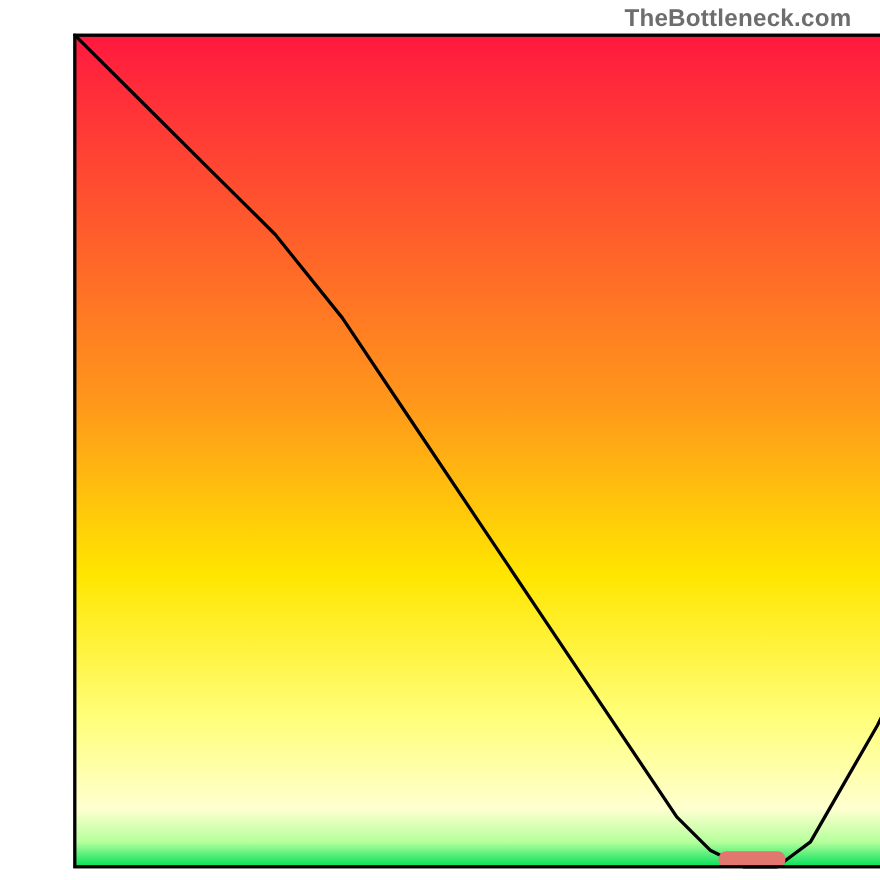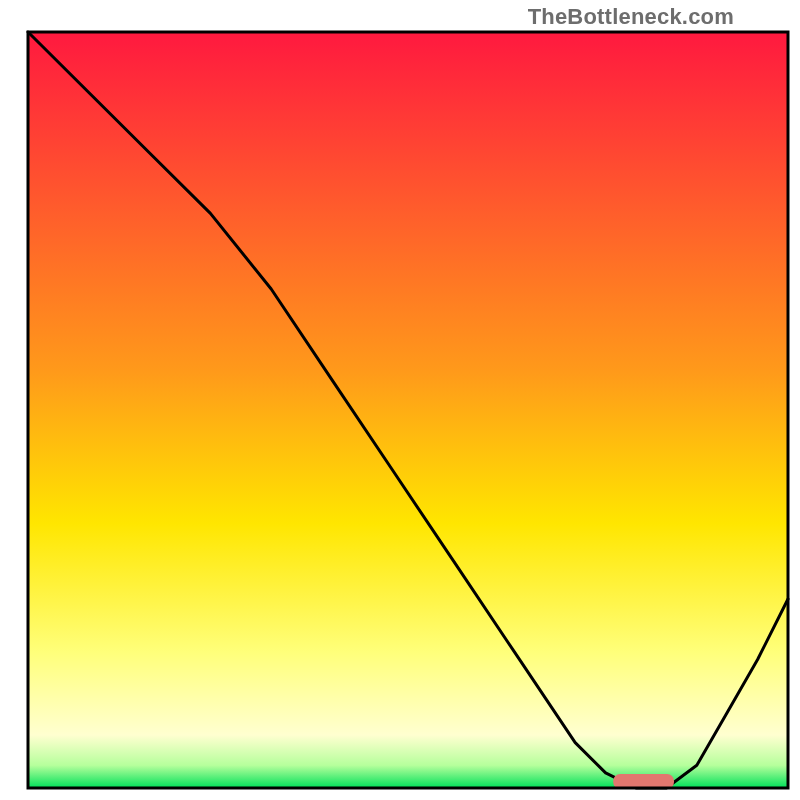--- a/index.html
+++ b/index.html
@@ -8,20 +8,21 @@
     width: 800px;
     height: 800px;
     overflow: hidden;
     font-family: Arial, Helvetica, sans-serif;
     background: #ffffff;
   }
   .stage {
     position: relative;
     width: 748px;
     height: 800px;
+    padding-left: 40px;
   }
   .watermark {
     position: absolute;
     top: 4px;
     right: 14px;
     font-size: 22px;
     font-weight: bold;
     color: #6d6d6d;
     letter-spacing: 0.2px;
   }

